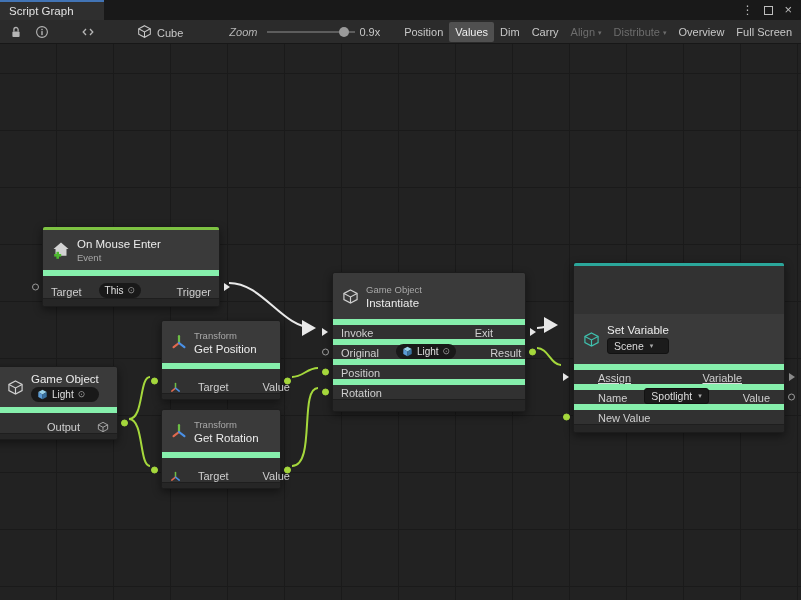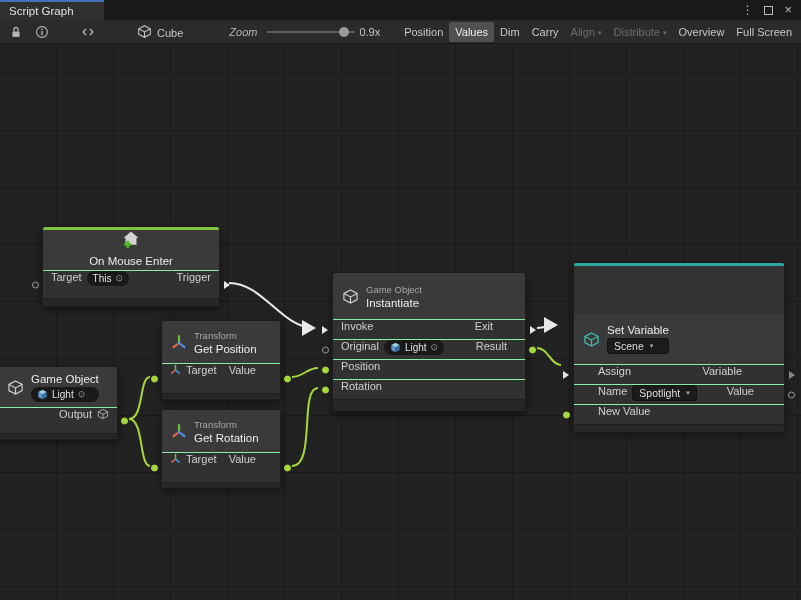--- a/index.html
+++ b/index.html
@@ -64,21 +64,21 @@
     position:absolute; z-index:2;
     background:#323232; border:1px solid #1c1c1c; border-radius:3px;
     box-shadow:0 3px 8px rgba(0,0,0,0.45);
   }
   .accent { height:3px; border-radius:2px 2px 0 0; }
   .nhead { display:flex; align-items:center; gap:7px; padding:0 9px; background:#3a3a3a; }
   .node > .nhead:first-child { border-radius:2px 2px 0 0; }
   .htext { display:flex; flex-direction:column; justify-content:center; gap:2px; }
   .ntitle { font-size:11.5px; color:#ececec; }
   .ncat { font-size:9.5px; color:#a8a8a8; }
-  .nrow { position:relative; display:flex; align-items:flex-start; gap:5px; padding:0 8px; background:#313131; border-top:1px solid #86efac; }
+  .nrow { position:relative; display:flex; align-items:flex-end; gap:17px; padding:0 8px; background:#313131; border-top:6px solid #86efac; }
   .nfoot { background:#262626; border-top:1px solid #1e1e1e; border-radius:0 0 2px 2px; }
   .lbl { color:#cfcfcf; }
   .sp { flex:1; }
 
   
   .pill { display:inline-flex; align-items:center; gap:4px; background:#191919; border-radius:8px; padding:1px 6px; font-size:10px; color:#e0e0e0; line-height:13px; }
   .picker { color:#9a9a9a; font-size:9px; }
   .drop { display:inline-flex; align-items:center; gap:6px; background:#1b1b1b; border:1px solid #121212; border-radius:3px; padding:1px 6px; font-size:10.5px; color:#dcdcdc; }
   .drop .arrow { font-size:7px; color:#aaaaaa; }
 
@@ -186,21 +186,21 @@
     <path class="wire-flow" marker-end="url(#arrow-flow)" d="M537,284 C545,284 550,281 556,281"></path>
     <path class="wire-data" d="M129,375 C144,375 139,333 150,333"></path>
     <path class="wire-data" d="M129,375 C144,375 139,422 150,422"></path>
     <path class="wire-data" d="M292,333 C303,333 307,324 318,324"></path>
     <path class="wire-data" d="M292,422 C316,422 299,344 318,344"></path>
     <path class="wire-data" d="M537,304 C548,304 551,321 561,321"></path>
   </svg>
 
   <div class="node" style="left:42px; top:182px; width:178px;">
     <div class="accent" style="background:var(--event-accent);"></div>
-    <div class="nhead" style="height:40px;flex-direction:column;">
+    <div class="nhead" style="height:40px;">
       <span class="nicon">
         <svg width="18" height="18" viewBox="0 0 18 18">
             <use href="#ic-event"></use>
           </svg>
       </span>
       <div class="htext">
         <div class="ntitle">On Mouse Enter</div>
         <div class="ncat">Event</div>
       </div>
     </div>
@@ -355,21 +355,21 @@
           </svg>
       </span>
       <div class="htext">
         <div class="ntitle">Set Variable</div>
         <span class="drop">
           <span>Scene</span>
           <span class="arrow">▾</span>
         </span>
       </div>
     </div>
-    <div class="nrow" style="height:20px; padding-left:24px; padding-right:42px;">
+    <div class="nrow" style="height:20px; padding-left:24px; padding-right:42px;text-decoration:underline;">
       <span class="port in ptri"></span>
       <span class="lbl">Assign</span>
       <span class="sp"></span>
       <span class="lbl">Variable</span>
       <span class="port out ptri hollow"></span>
     </div>
     <div class="nrow" style="height:20px; padding-left:24px; padding-right:30px;">
       <span class="lbl">Name</span>
       <span class="drop">
         <span>Spotlight</span>

